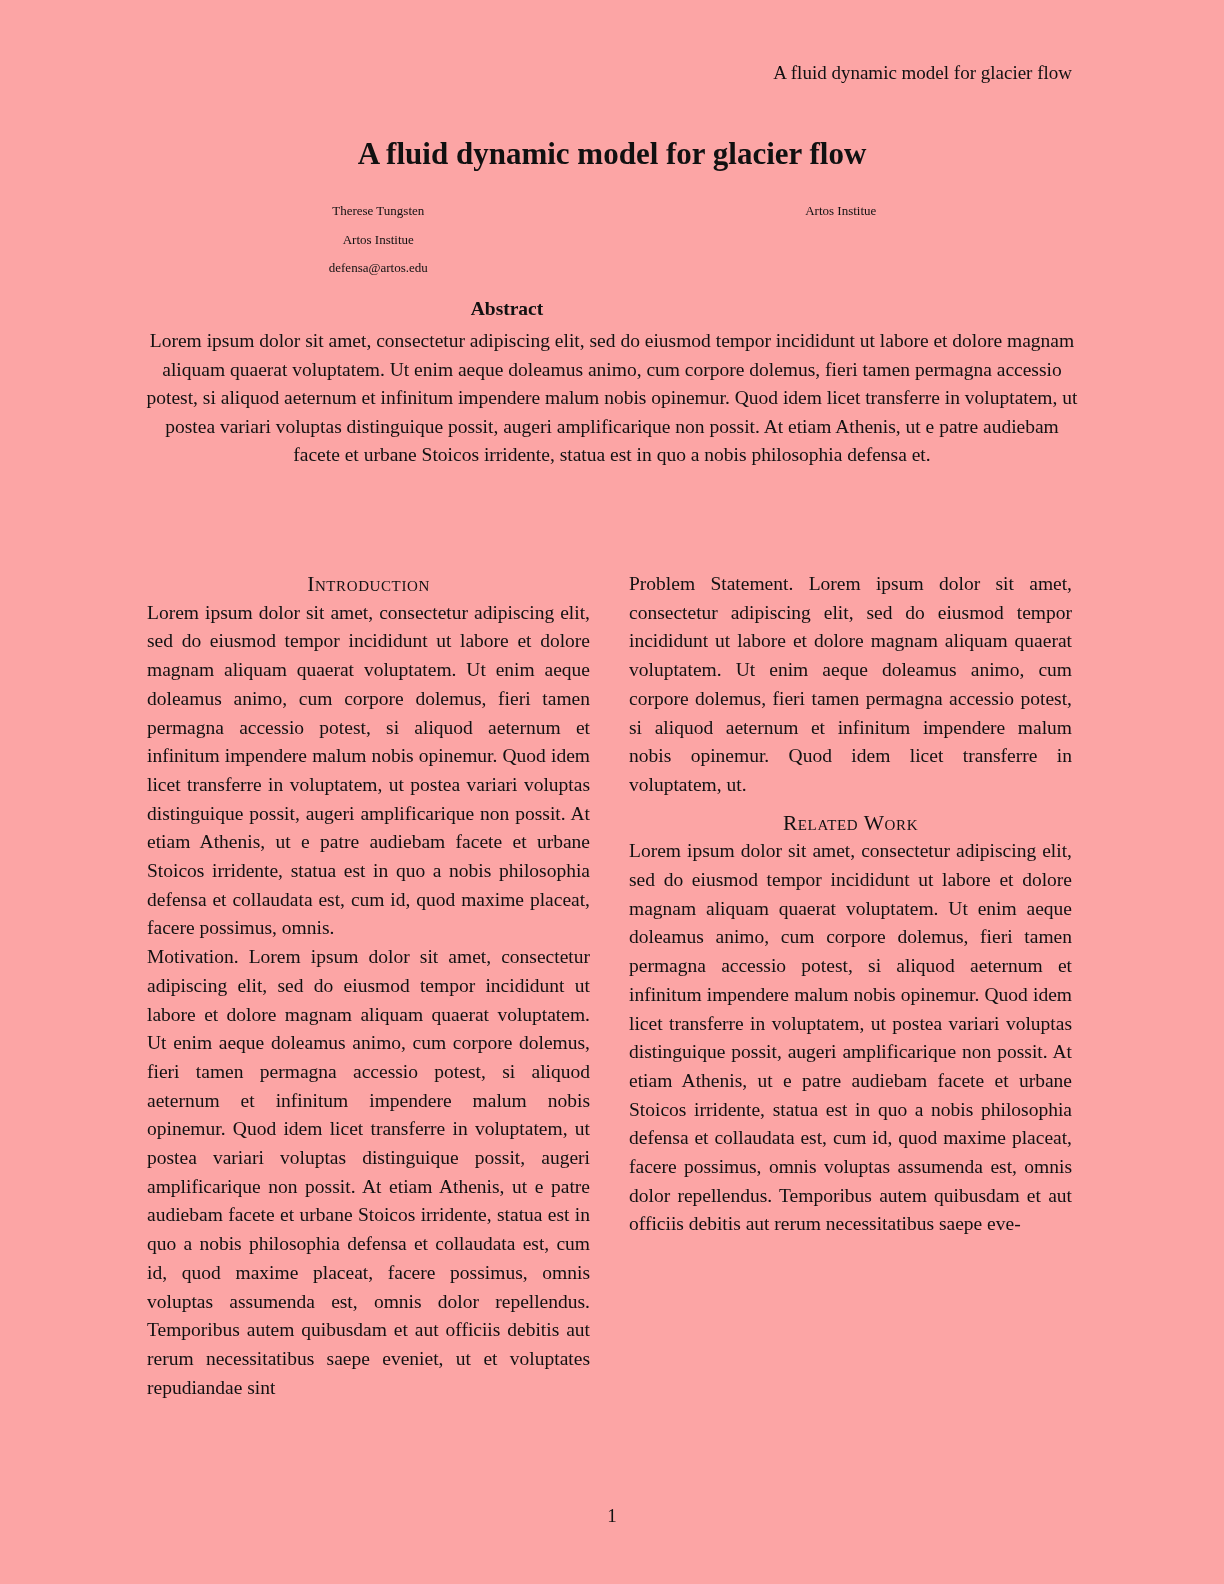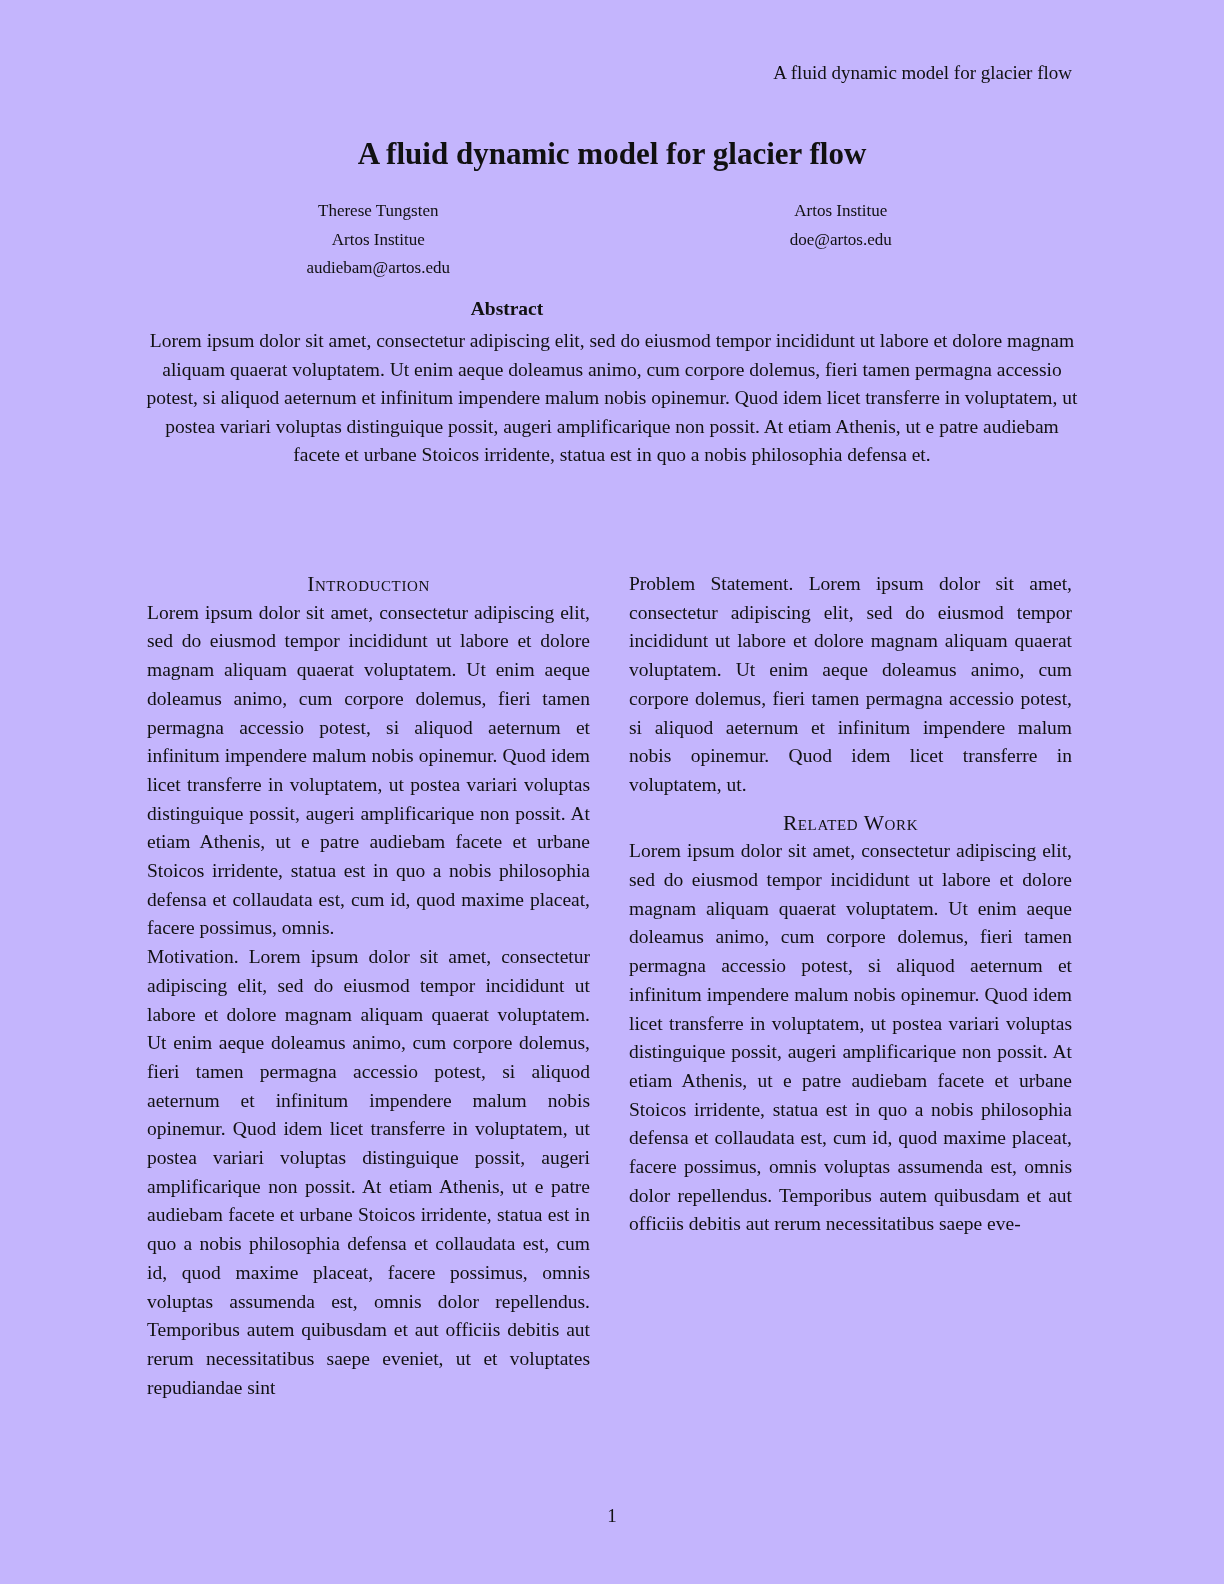--- a/index.html
+++ b/index.html
@@ -5,36 +5,36 @@
   * { box-sizing: border-box; }
   html, body { margin: 0; padding: 0; background: #ffffff; }
   body {
     width: 1224px; height: 1584px;
     font-family: "Liberation Serif", serif;
     color: #111111;
   }
   .page {
     position: relative;
     width: 1224px; height: 1584px;
-    background: #c4b5fd;
+    background: #fca5a5;
     overflow: hidden;
   }
   .running-header {
     position: absolute; top: 62px; left: 147px; width: 925px;
     text-align: right; font-size: 19px; line-height: 22px;
   }
   .title {
     position: absolute; top: 135px; left: 0; width: 1224px; margin: 0;
     text-align: center; font-size: 31px; line-height: 38px; font-weight: 700;
   }
   .authors {
     position: absolute; top: 197px; left: 147px; width: 925px;
     display: flex;
   }
-  .author { flex: 1; text-align: center; font-size: 17px; line-height: 28.5px; }
+  .author { flex: 1; text-align: center; font-size: 13px; line-height: 28.5px; }
   .abstract-heading {
     position: absolute; top: 296px; left: 0; width: 1014px;
     text-align: center; font-size: 19.5px; line-height: 26px; font-weight: 700;
   }
   .abstract-text {
     position: absolute; top: 327px; left: 140px; width: 944px;
     text-align: center; font-size: 19.5px; line-height: 28.6px;
   }
   .columns {
     position: absolute; top: 533px; left: 147px; width: 925px;
@@ -66,25 +66,24 @@
 <div class="page">
 
   <div class="running-header">A fluid dynamic model for glacier flow</div>
 
   <h1 class="title">A fluid dynamic model for glacier flow</h1>
 
   <div class="authors">
     <div class="author">
       <div>Therese Tungsten</div>
       <div>Artos Institue</div>
-      <div>audiebam@artos.edu</div>
+      <div>defensa@artos.edu</div>
     </div>
     <div class="author">
       <div>Artos Institue</div>
-      <div>doe@artos.edu</div>
     </div>
   </div>
 
   <div class="abstract-heading">Abstract</div>
 
   <div class="abstract-text">Lorem ipsum dolor sit amet, consectetur adipiscing elit, sed do eiusmod tempor incididunt ut labore et dolore magnam aliquam quaerat voluptatem. Ut enim aeque doleamus animo, cum corpore dolemus, fieri tamen permagna accessio potest, si aliquod aeternum et infinitum impendere malum nobis opinemur. Quod idem licet transferre in voluptatem, ut postea variari voluptas distinguique possit, augeri amplificarique non possit. At etiam Athenis, ut e patre audiebam facete et urbane Stoicos irridente, statua est in quo a nobis philosophia defensa et.</div>
 
   <div class="columns">
 
     <div class="col">

